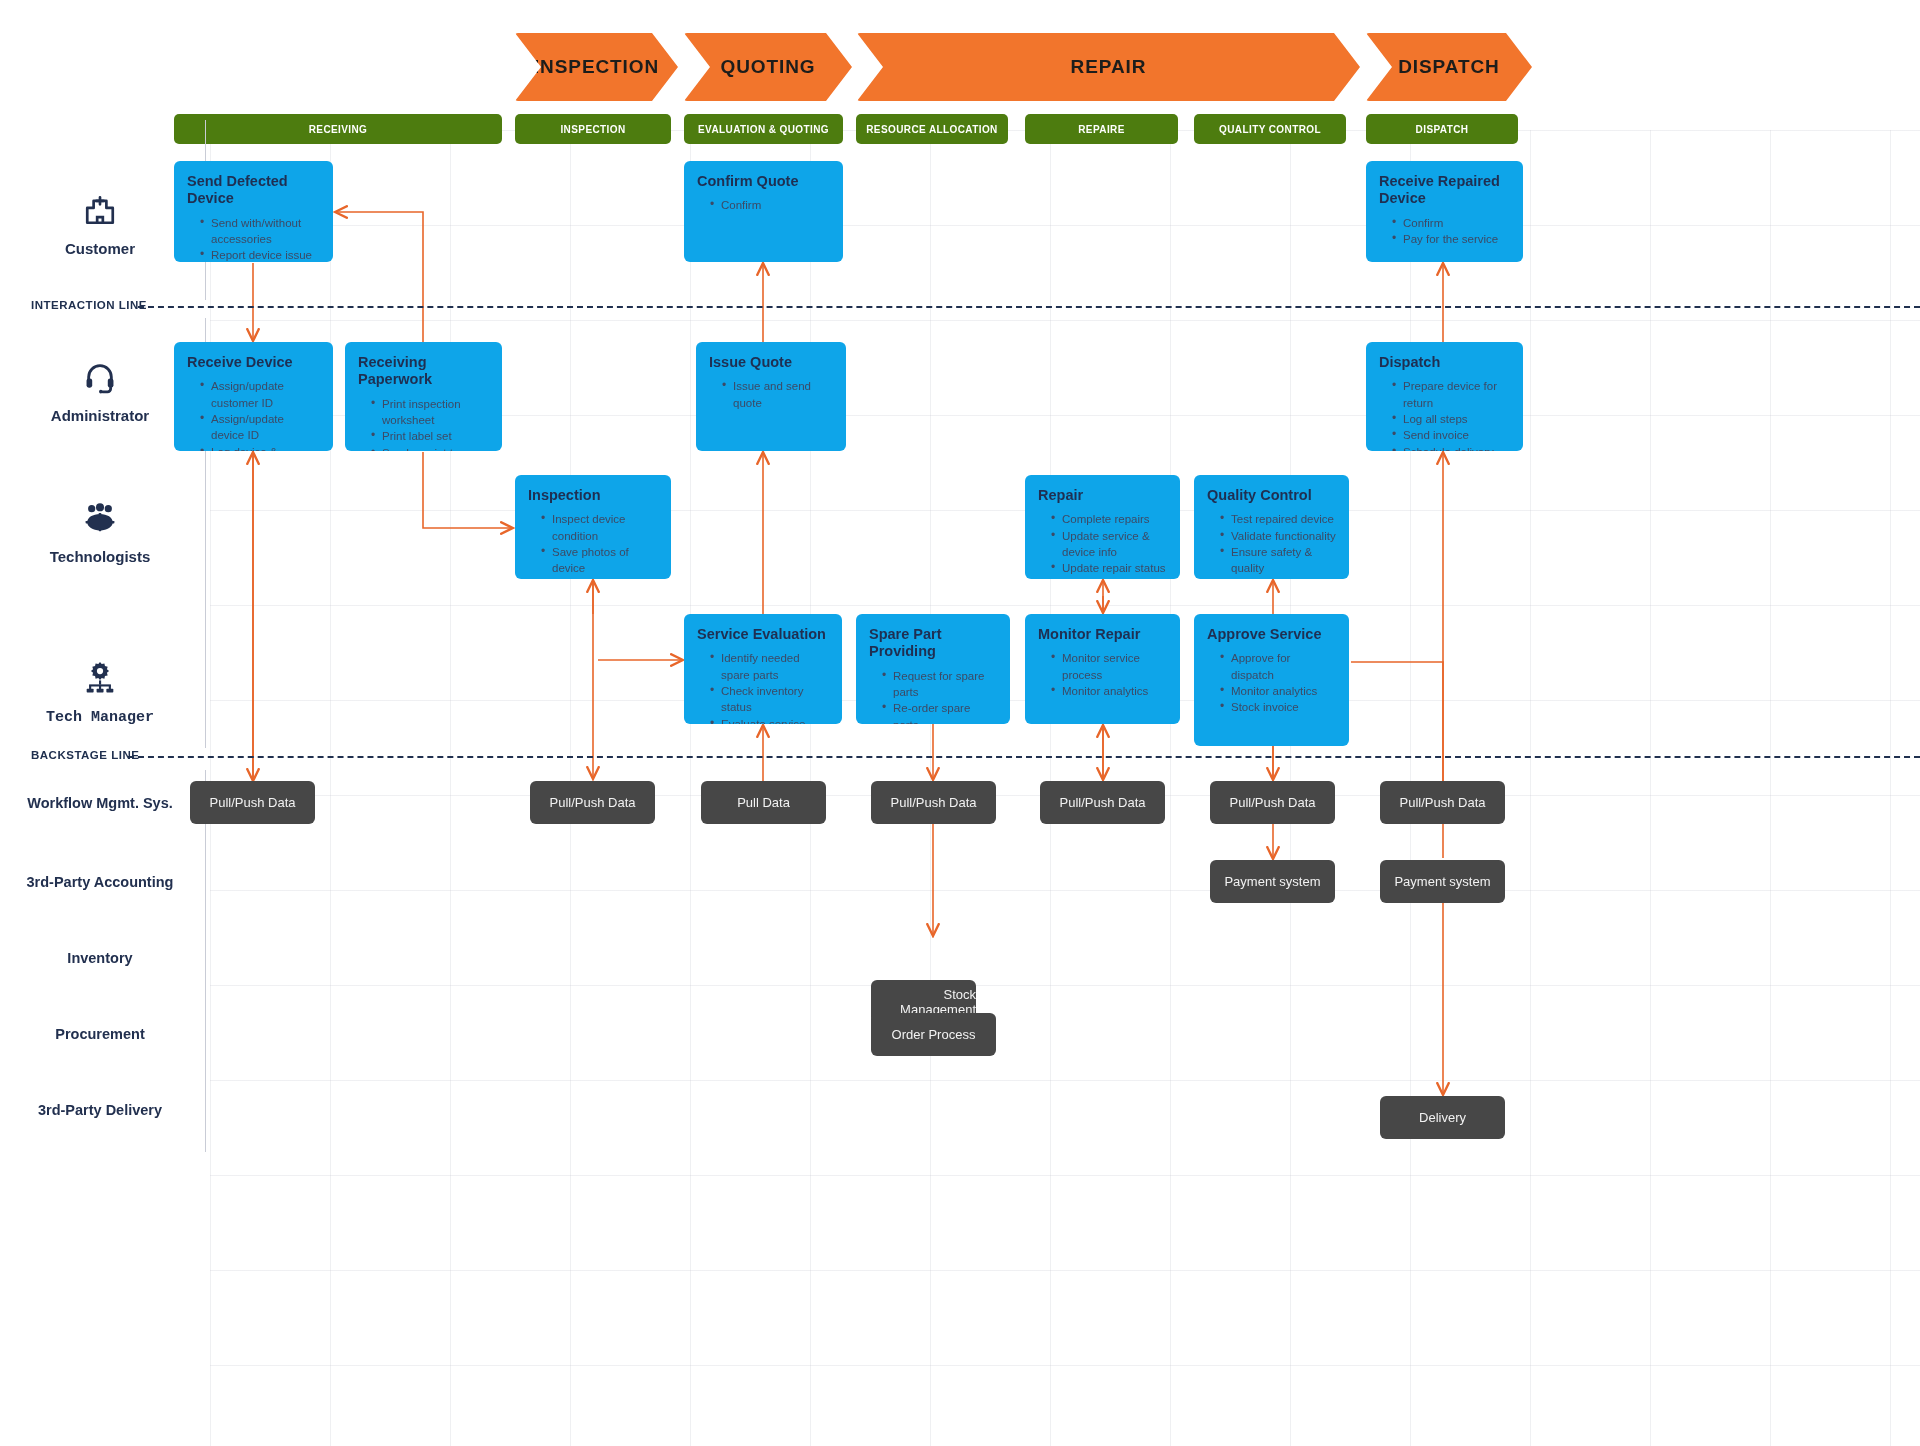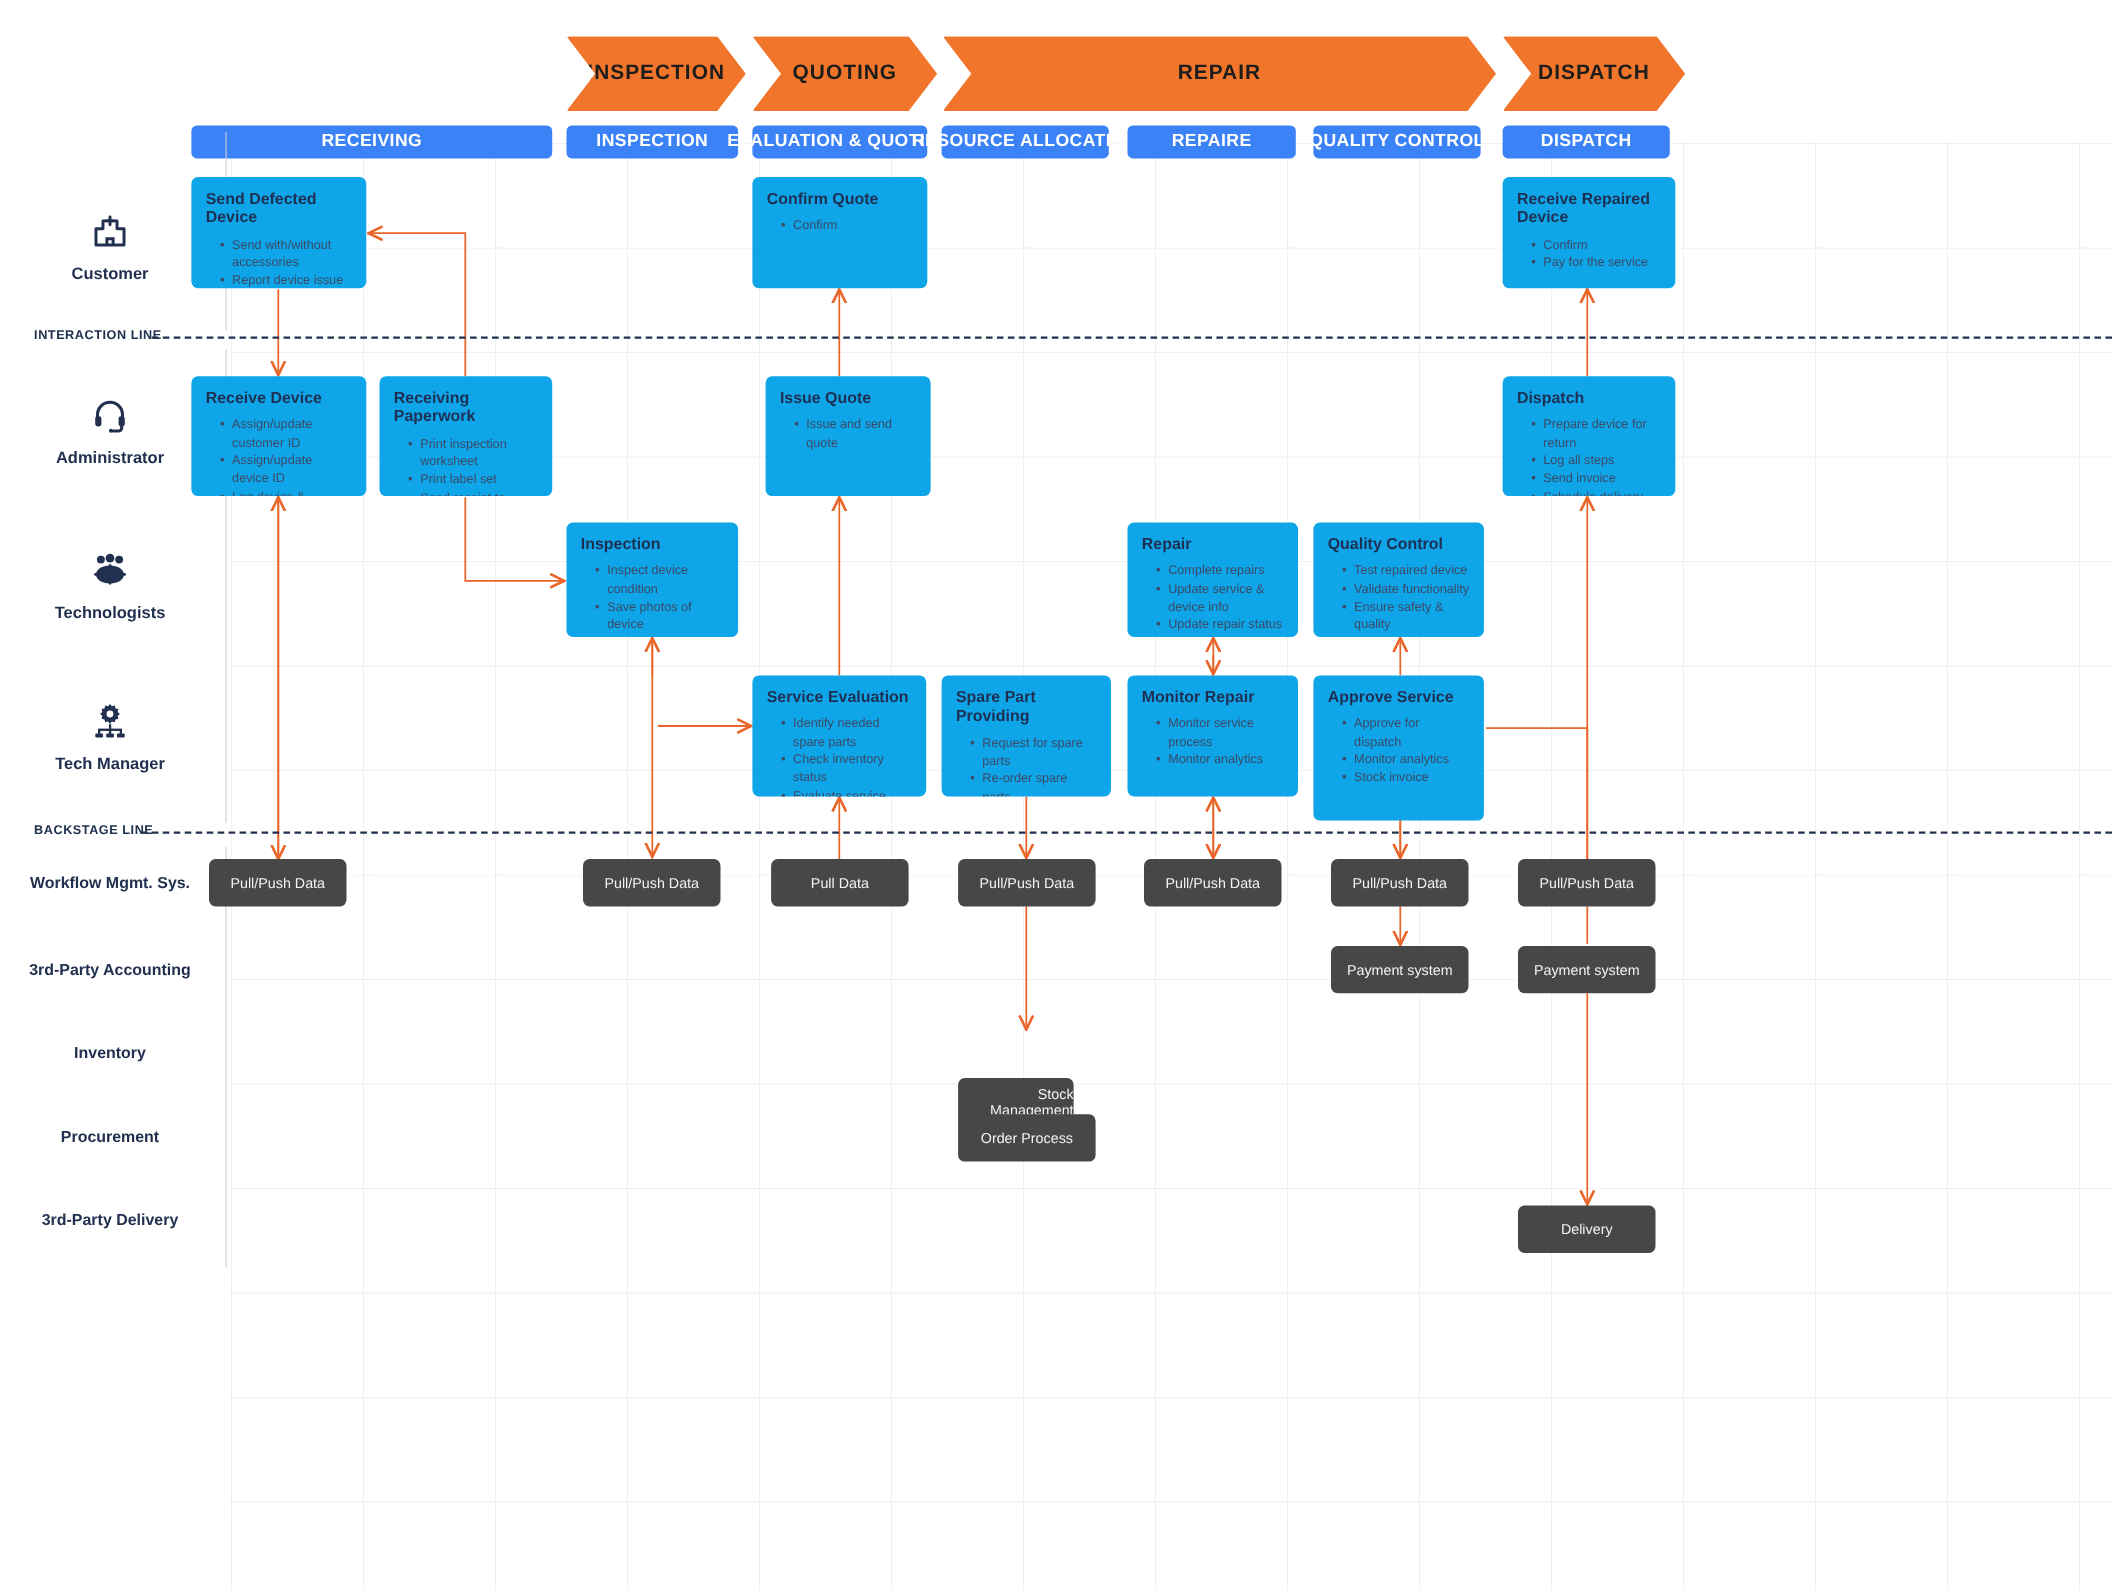--- a/index.html
+++ b/index.html
@@ -38,23 +38,23 @@
     position:absolute; height:68px;
     background:#f2752c;
     display:flex; align-items:center; justify-content:center;
     color:#1d1d1b; font-size:19px; font-weight:700; letter-spacing:.9px;
     clip-path: polygon(0 0, calc(100% - 26px) 0, 100% 50%, calc(100% - 26px) 100%, 0 100%, 26px 50%);
     border-radius:3px;
   }
 
   
   .stage{
-    position:absolute; height:30px; background:#3b82f6; border-radius:5px;
+    position:absolute; height:30px; background:#4d7c0f; border-radius:5px;
     display:flex; align-items:center; justify-content:center;
-    color:#fff; font-size:16px; font-weight:600; letter-spacing:.4px;
+    color:#fff; font-size:10px; font-weight:600; letter-spacing:.4px;
     white-space:nowrap;
   }
 
   
   .rail{ position:absolute; left:205px; width:1px; background:#c9ccd6; }
 
   
   .role{ position:absolute; left:0; width:200px; text-align:center; }
   .role .ico{ display:block; margin:0 auto 9px auto; }
   .role .nm{ font-size:15px; font-weight:700; color:#22304f; }
@@ -238,21 +238,21 @@
           <rect x="12.1" y="8.3" width="1.8" height="3" rx=".5"></rect>
           <rect x="12.1" y="18.6" width="1.8" height="3" rx=".5"></rect>
           <rect x="2.6" y="14.1" width="3" height="1.8" rx=".5"></rect>
           <rect x="20.4" y="14.1" width="3" height="1.8" rx=".5"></rect>
         </g>
       </svg>
     </span>
     <span class="nm">Technologists</span>
   </div>
 
-  <div class="role" style="top:638px;">
+  <div class="role" style="top:660px;font-family:Liberation Mono, monospace;">
     <span class="ico">
       <svg width="34" height="34" viewBox="0 0 24 24" fill="#22304f">
         <path d="M12 1.4l1.2 1.5 1.9-.5.4 1.9 1.9.4-.5 1.9 1.5 1.2-1.5 1.2.5 1.9-1.9.4-.4 1.9-1.9-.5L12 14.2
                  l-1.2-1.5-1.9.5-.4-1.9-1.9-.4.5-1.9L5.6 7.8 7.1 6.6l-.5-1.9 1.9-.4.4-1.9 1.9.5z"></path>
         <circle cx="12" cy="7.8" r="2.2" fill="#ffffff"></circle>
         <rect x="11.3" y="14.4" width="1.5" height="3"></rect>
         <rect x="4.3" y="17.2" width="15.4" height="1.5"></rect>
         <rect x="4.3" y="18" width="1.5" height="2.6"></rect>
         <rect x="11.3" y="18" width="1.5" height="2.6"></rect>
         <rect x="18.2" y="18" width="1.5" height="2.6"></rect>

